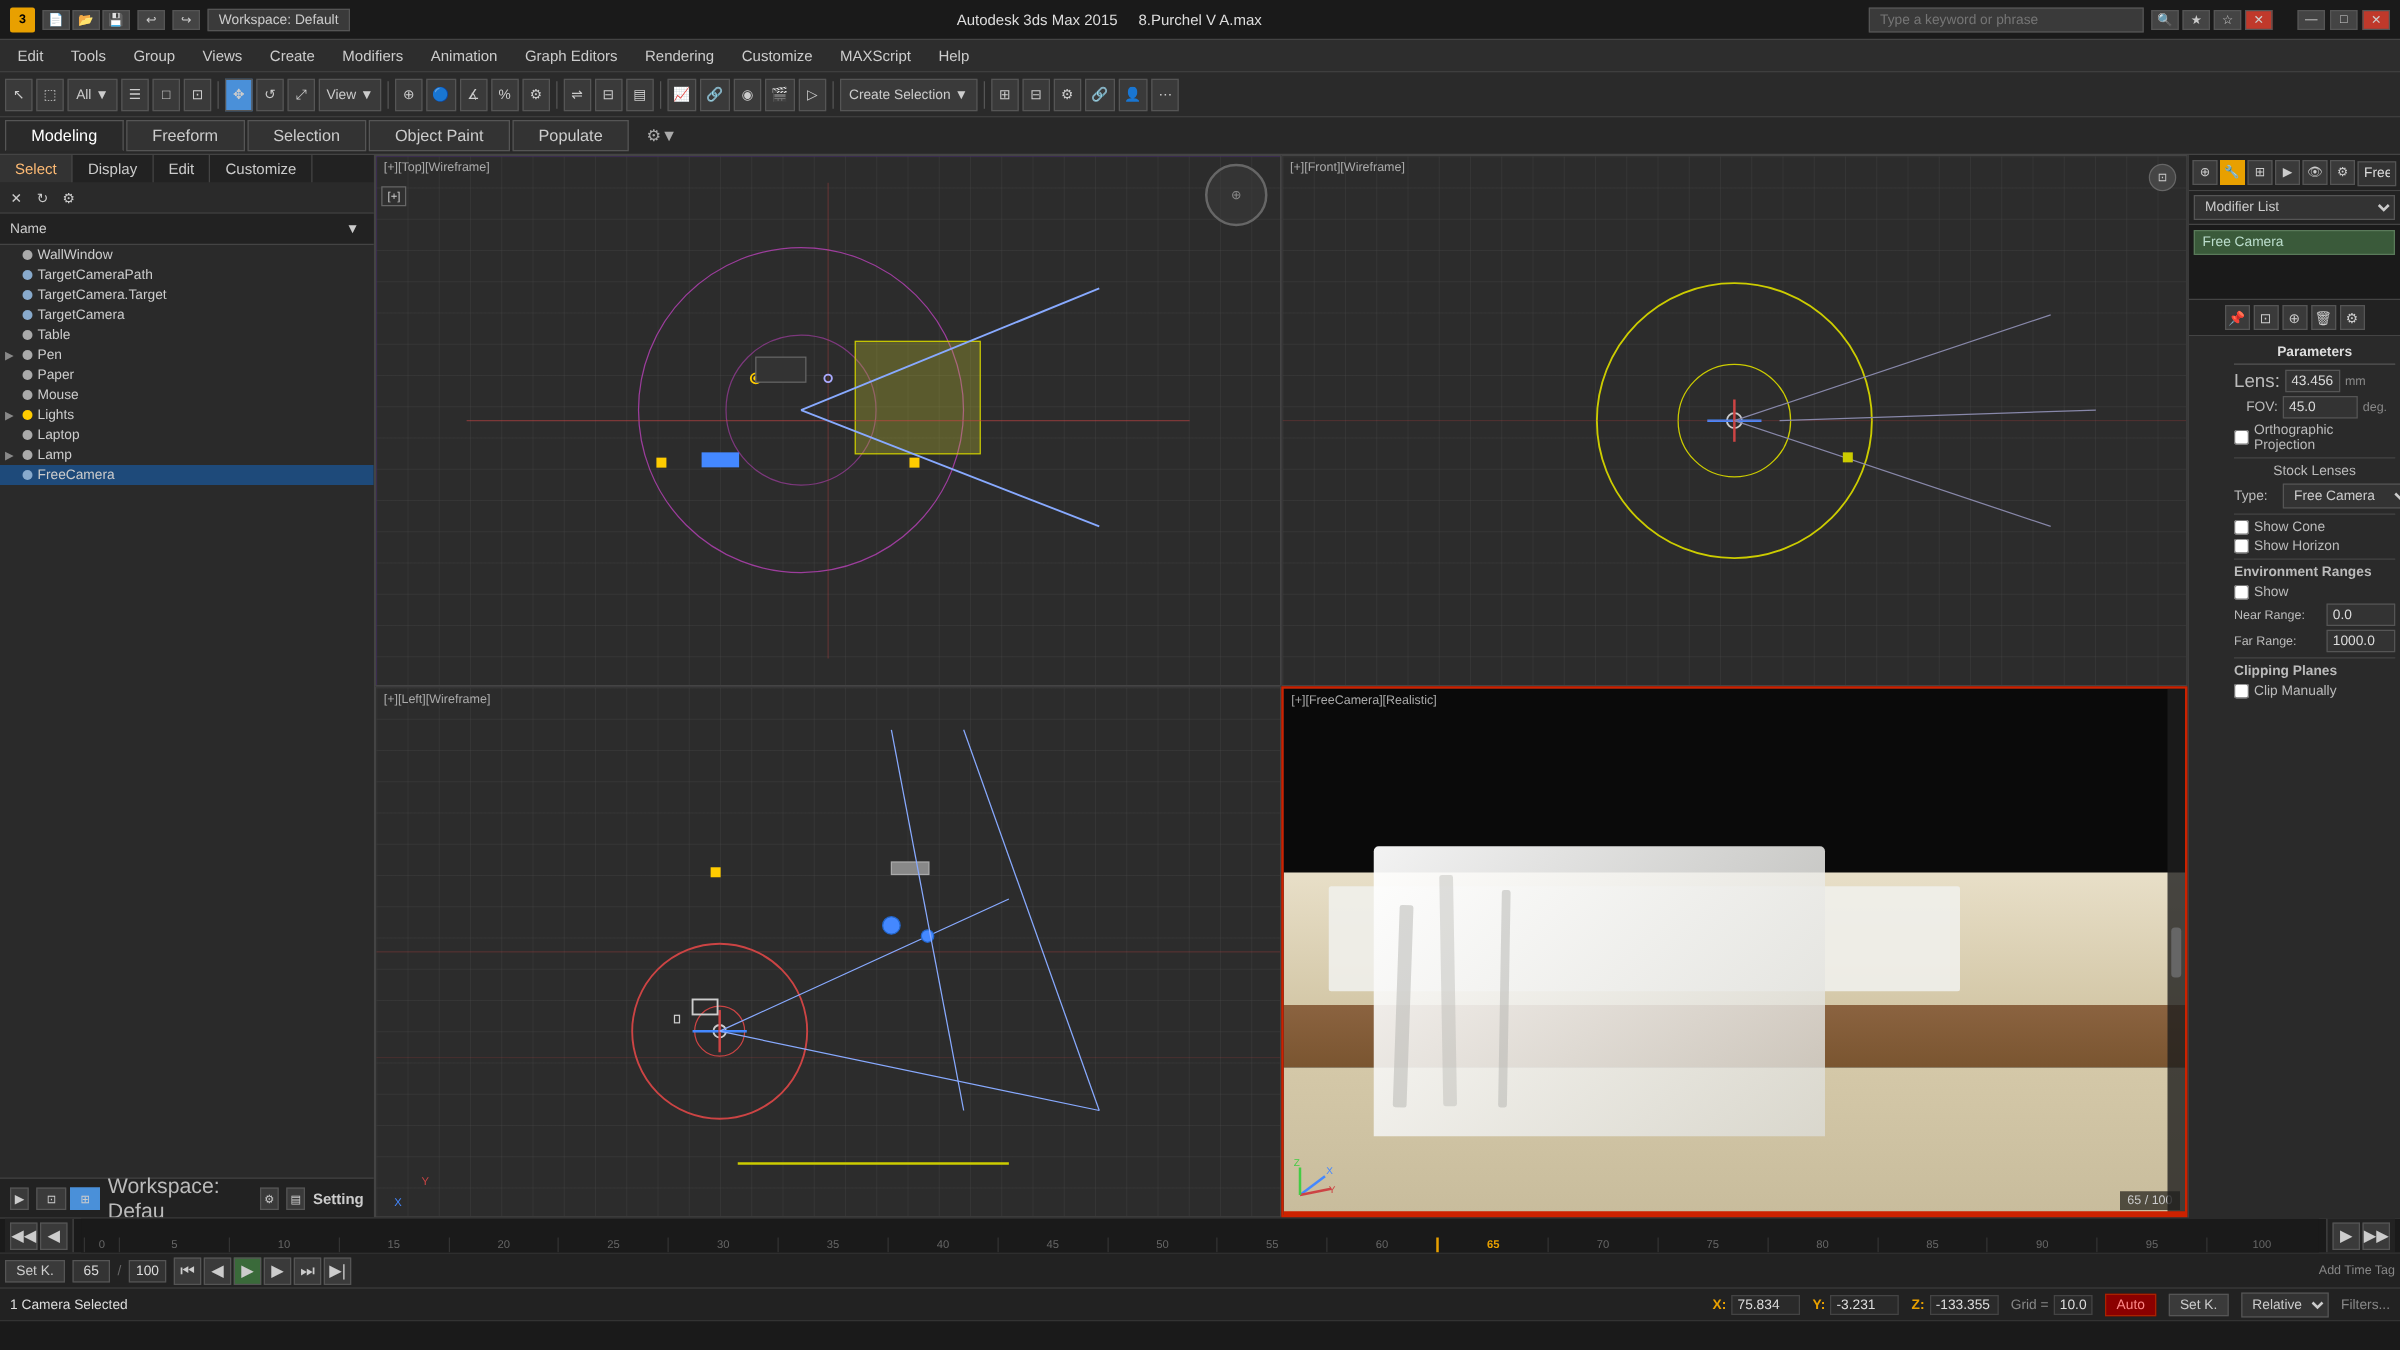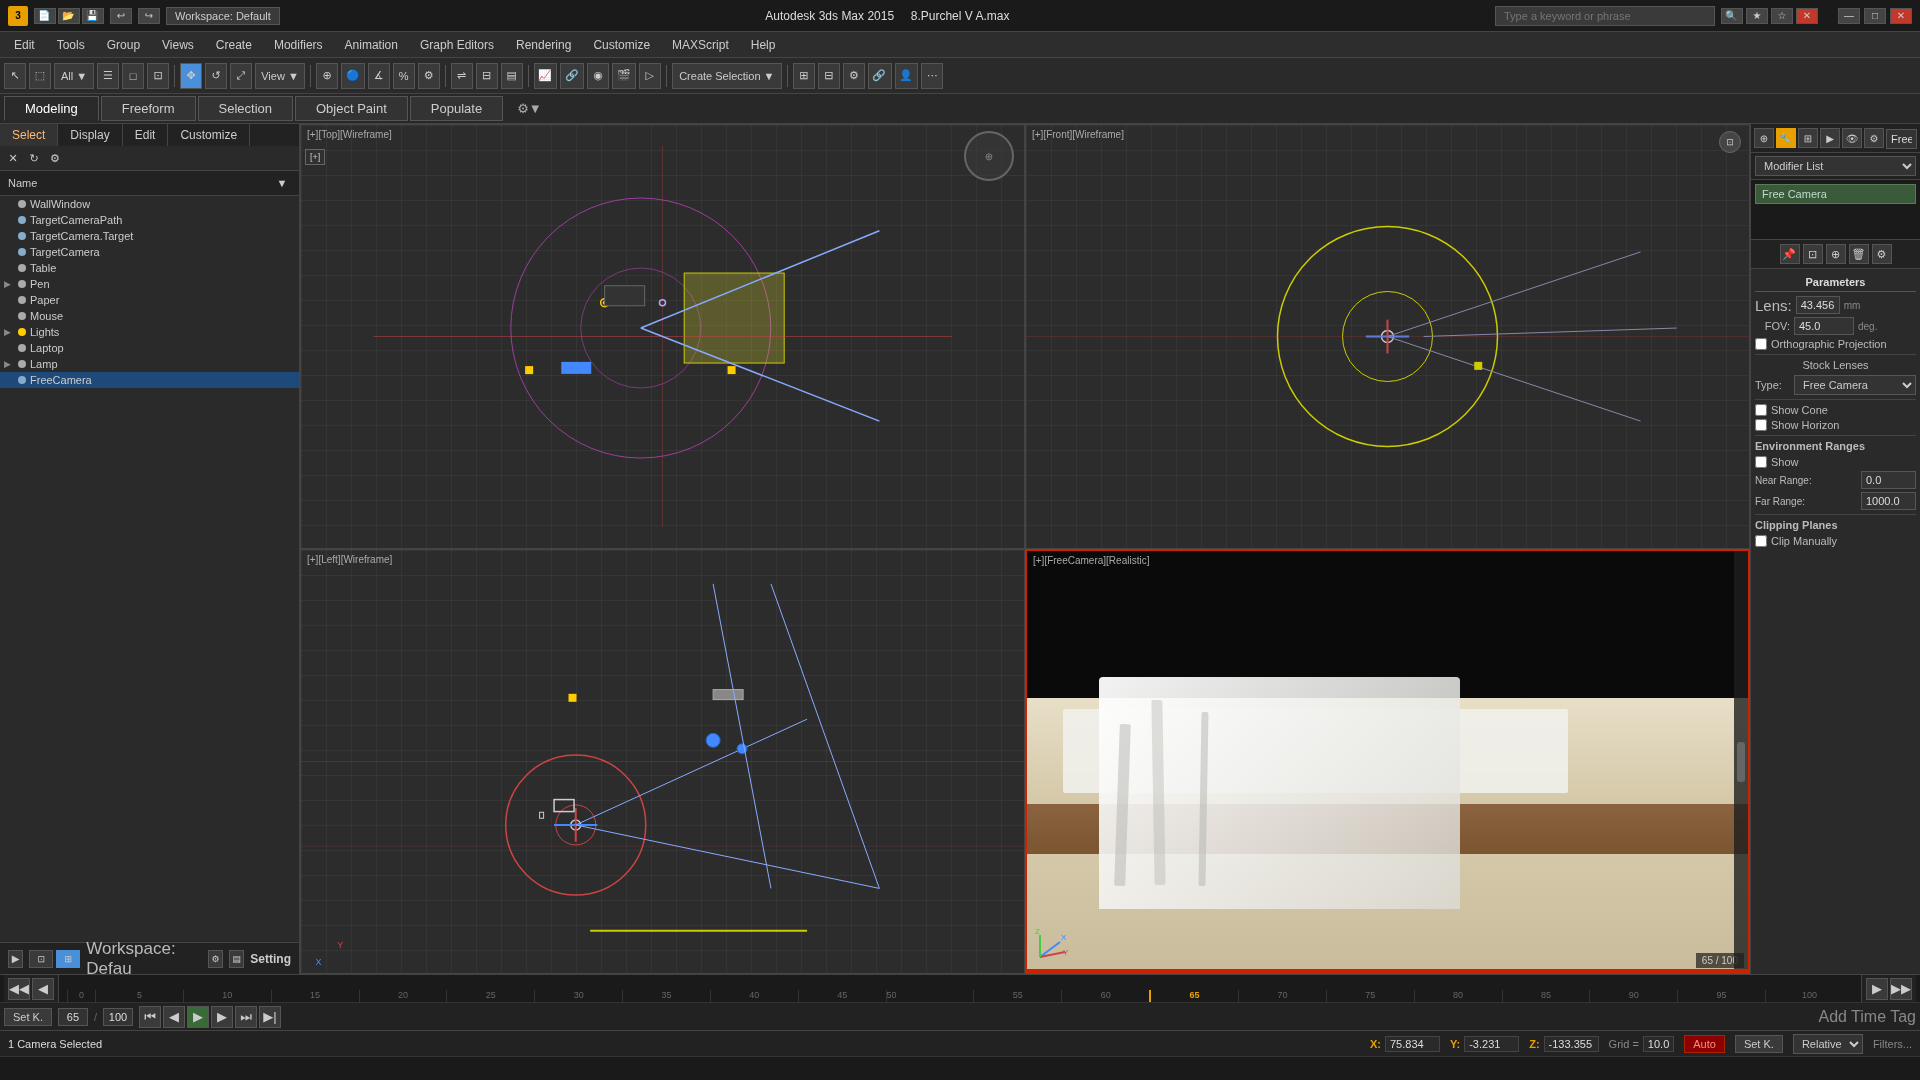--- a/index.html
+++ b/index.html
@@ -53,21 +53,21 @@
     #rp-name-input { flex: 1; background: #333; border: 1px solid #555; color: #ddd; padding: 2px 4px; font-size: 11px; height: 20px; }
     #modifier-list-header { padding: 3px 4px; background: #222; border-bottom: 1px solid #444; }
     .mod-dropdown { width: 100%; background: #333; border: 1px solid #555; color: #ccc; font-size: 11px; padding: 2px 4px; }
     #modifier-box { background: #1a1a1a; min-height: 80px; border-bottom: 1px solid #444; padding: 4px; }
     .modifier-item { background: #3a5a3a; border: 1px solid #5a7a5a; padding: 3px 6px; font-size: 11px; color: #bdc; margin-bottom: 2px; cursor: pointer; }
     #rp-tools { display: flex; align-items: center; justify-content: center; padding: 4px; gap: 3px; border-bottom: 1px solid #444; background: #222; }
     .rp-tool-btn { width: 20px; height: 20px; background: #3a3a3a; border: 1px solid #555; display: flex; align-items: center; justify-content: center; cursor: pointer; font-size: 11px; color: #ccc; }
 
     
     #params-panel { flex: 1; overflow-y: auto; padding: 4px; background: #2a2a2a; }
-    .param-section { margin-bottom: 8px; }
+    .param-section { margin-bottom: 8px; margin-left: 32px; }
     .param-title { font-size: 11px; font-weight: bold; color: #ddd; padding: 3px 0; text-align: center; border-bottom: 1px solid #555; margin-bottom: 4px; }
     .param-row { display: flex; align-items: center; margin-bottom: 3px; gap: 4px; }
     .param-label { color: #bbb; font-size: 11px; min-width: 60px; text-align: right; }
     .param-input { background: #333; border: 1px solid #555; color: #ddd; padding: 1px 4px; font-size: 11px; width: 70px; height: 18px; }
     .param-unit { color: #888; font-size: 10px; }
     .param-check { display: flex; align-items: center; gap: 4px; margin-bottom: 3px; }
     .param-check input[type=checkbox] { width: 12px; height: 12px; }
     .param-check label { color: #bbb; font-size: 11px; }
     .stock-lenses { display: grid; grid-template-columns: 1fr 1fr 1fr; gap: 3px; margin-bottom: 6px; }
     .lens-btn { background: #3a3a3a; border: 1px solid #555; color: #ccc; font-size: 10px; padding: 3px 2px; cursor: pointer; text-align: center; }
@@ -602,21 +602,21 @@
           <div style="font-size:9px;color:#666;flex:0 0 28px;text-align:center;border-left:1px solid #333;padding-bottom:2px;">0</div>
           <div style="font-size:9px;color:#666;flex:1;text-align:center;border-left:1px solid #333;padding-bottom:2px;">5</div>
           <div style="font-size:9px;color:#666;flex:1;text-align:center;border-left:1px solid #333;padding-bottom:2px;">10</div>
           <div style="font-size:9px;color:#666;flex:1;text-align:center;border-left:1px solid #333;padding-bottom:2px;">15</div>
           <div style="font-size:9px;color:#666;flex:1;text-align:center;border-left:1px solid #333;padding-bottom:2px;">20</div>
           <div style="font-size:9px;color:#666;flex:1;text-align:center;border-left:1px solid #333;padding-bottom:2px;">25</div>
           <div style="font-size:9px;color:#666;flex:1;text-align:center;border-left:1px solid #333;padding-bottom:2px;">30</div>
           <div style="font-size:9px;color:#666;flex:1;text-align:center;border-left:1px solid #333;padding-bottom:2px;">35</div>
           <div style="font-size:9px;color:#666;flex:1;text-align:center;border-left:1px solid #333;padding-bottom:2px;">40</div>
           <div style="font-size:9px;color:#666;flex:1;text-align:center;border-left:1px solid #333;padding-bottom:2px;">45</div>
-          <div style="font-size:9px;color:#666;flex:1;text-align:left;border-left:1px solid #333;padding-bottom:2px;margin-top:15px;">50</div>
+          <div style="font-size:9px;color:#666;flex:1;text-align:center;border-left:1px solid #333;padding-bottom:2px;margin-top:15px;">50</div>
           <div style="font-size:9px;color:#666;flex:1;text-align:center;border-left:1px solid #333;padding-bottom:2px;">55</div>
           <div style="font-size:9px;color:#666;flex:1;text-align:center;border-left:1px solid #333;padding-bottom:2px;">60</div>
           <div style="font-size:9px;color:#e8a000;flex:1;text-align:center;border-left:2px solid #e8a000;padding-bottom:2px;font-weight:bold;">65</div>
           <div style="font-size:9px;color:#666;flex:1;text-align:center;border-left:1px solid #333;padding-bottom:2px;">70</div>
           <div style="font-size:9px;color:#666;flex:1;text-align:center;border-left:1px solid #333;padding-bottom:2px;">75</div>
           <div style="font-size:9px;color:#666;flex:1;text-align:center;border-left:1px solid #333;padding-bottom:2px;">80</div>
           <div style="font-size:9px;color:#666;flex:1;text-align:center;border-left:1px solid #333;padding-bottom:2px;">85</div>
           <div style="font-size:9px;color:#666;flex:1;text-align:center;border-left:1px solid #333;padding-bottom:2px;">90</div>
           <div style="font-size:9px;color:#666;flex:1;text-align:center;border-left:1px solid #333;padding-bottom:2px;">95</div>
           <div style="font-size:9px;color:#666;flex:1;text-align:center;border-left:1px solid #333;padding-bottom:2px;">100</div>
@@ -638,21 +638,21 @@
       <input type="text" class="frame-input" style="width: 30px; background: rgb(51, 51, 51); border: 1px solid rgb(85, 85, 85); color: rgb(221, 221, 221); text-align: center; font-size: 11px; padding: 1px; height: 18px;" value="100">
       <div class="play-controls" style="display:flex;align-items:center;gap:2px;">
         <div class="play-btn">⏮</div>
         <div class="play-btn">◀</div>
         <div class="play-btn" style="background:#3a6a3a;">▶</div>
         <div class="play-btn">▶</div>
         <div class="play-btn">⏭</div>
         <div class="play-btn">▶|</div>
       </div>
       <div style="flex:1;"></div>
-      <div style="color:#888;font-size:16px;cursor:pointer;">Add Time Tag</div>
+      <div style="color:#888;font-size:10px;cursor:pointer;">Add Time Tag</div>
     </div>
   </div>
 
   <div id="status-bottom" style="height:50px;background:#1a1a1a;border-top:1px solid #444;display:flex;flex-direction:column;">
 
     <div id="status-top-row" style="height:26px;display:flex;align-items:center;padding:0 8px;gap:10px;background:#222;border-bottom:1px solid #333;">
       <span style="color:#ddd;font-size:11px;min-width:120px;">1 Camera Selected</span>
       <span style="flex:1;"></span>
 
       <div class="coord-group">

